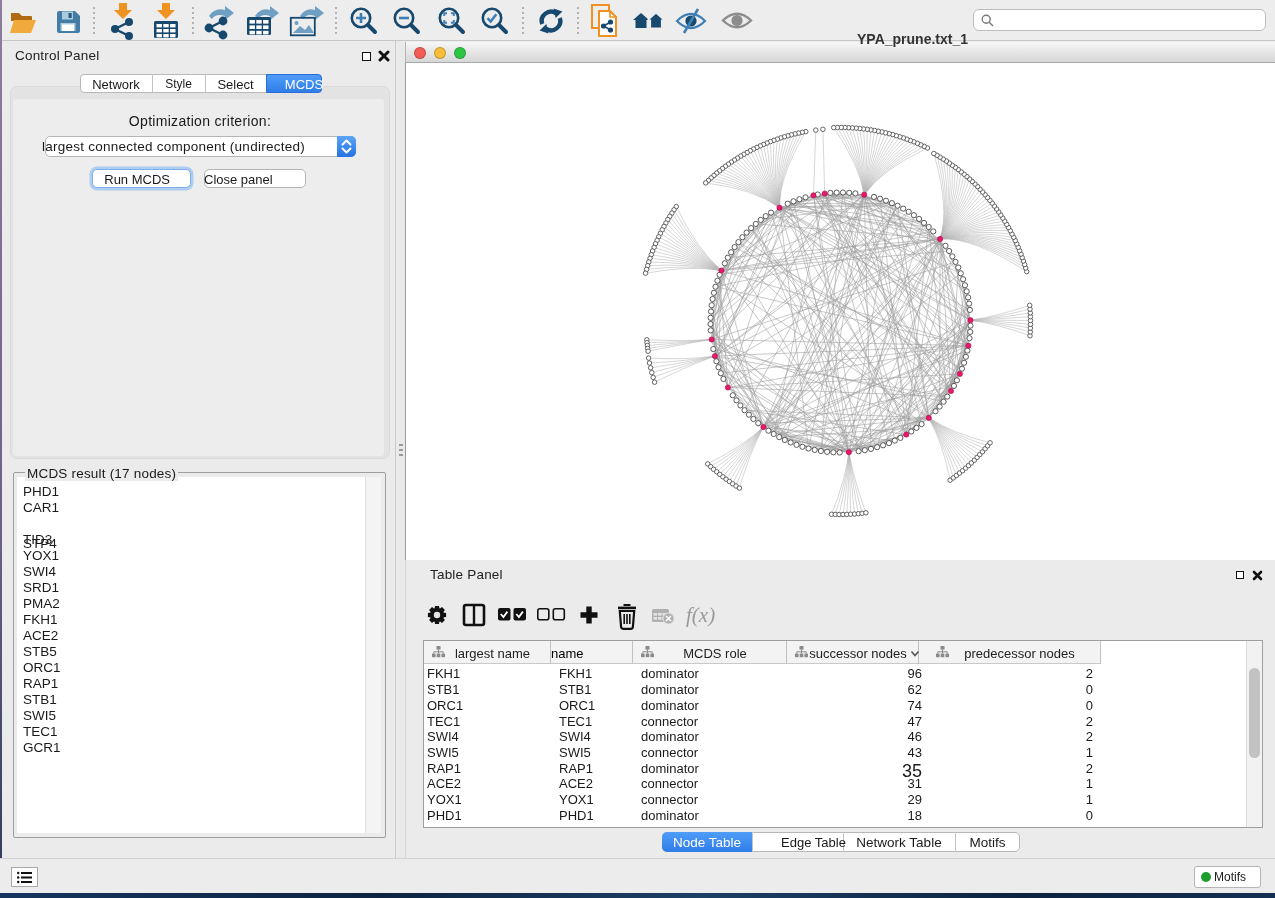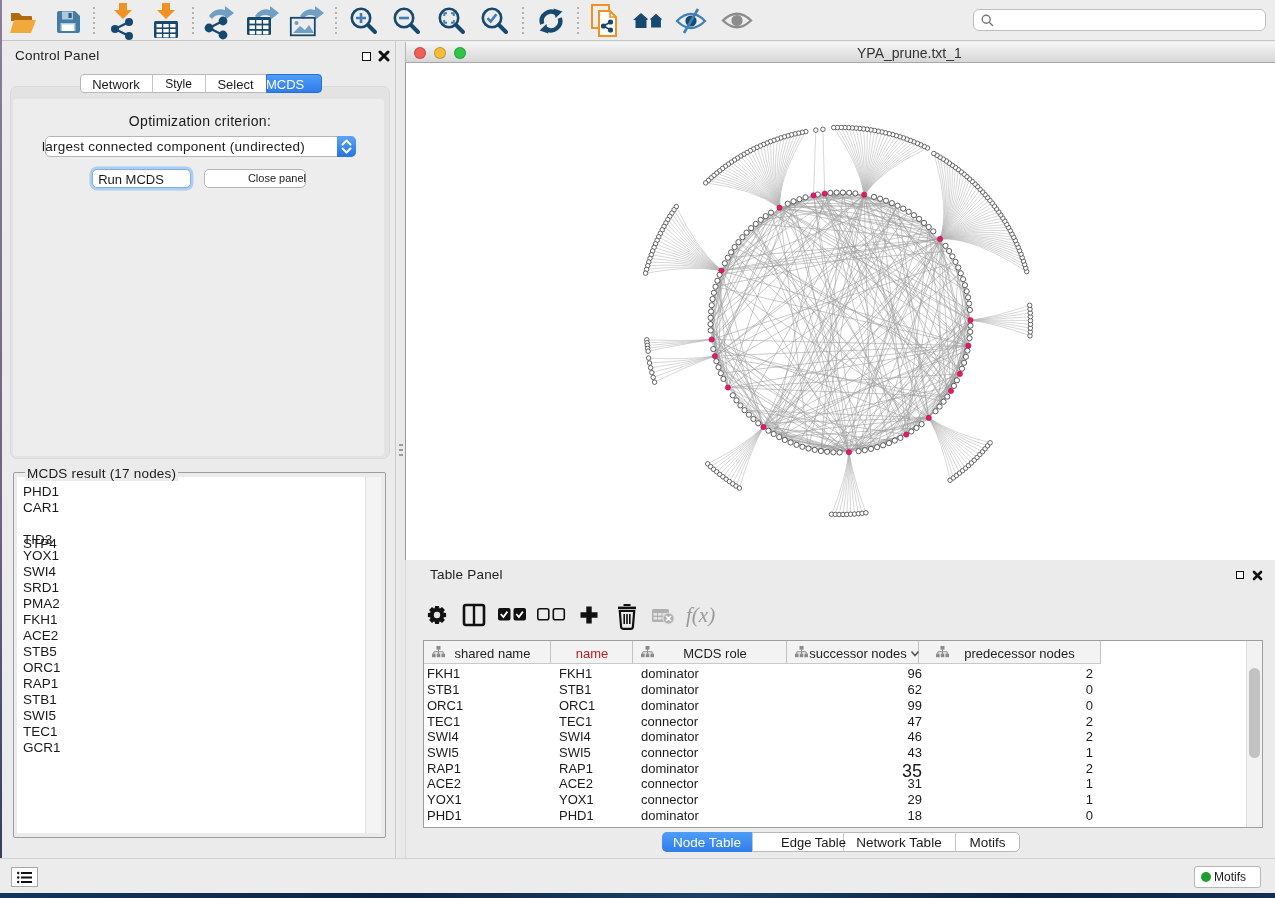--- a/index.html
+++ b/index.html
@@ -152,32 +152,32 @@
   </svg>
 <div class="abs" style="left:10px;top:86px;width:380px;height:373px;background:#e3e3e3;border-radius:7px;border:1px solid #dadada"></div>
 <div class="abs" style="left:13px;top:99px;width:371px;height:357px;background:#ededed;border-radius:3px"></div>
 <div class="abs" style="left:80px;top:74px;width:242px;height:19px;background:#fff;border:1px solid #b8b8b8;border-radius:4px"></div>
 <div class="abs" style="left:152px;top:74px;width:1px;height:19px;background:#c4c4c4"></div>
 <div class="abs" style="left:205px;top:74px;width:1px;height:19px;background:#c4c4c4"></div>
 <div class="abs" style="left:266px;top:74px;width:56px;height:19px;background:linear-gradient(#4f9df8,#2f7de8);border:1px solid #2a6fd4;border-radius:0 4px 4px 0"></div>
 <div class="txt" style="left:80px;top:77px;width:72px;text-align:center;font-size:13px">Network</div>
 <div class="txt" style="left:152px;top:77px;width:53px;text-align:center;font-size:12px">Style</div>
 <div class="txt" style="left:205px;top:77px;width:61px;text-align:center;font-size:13px">Select</div>
-<div class="txt" style="left:266px;top:77px;width:76px;font-size:13px;color:#fff">MCDS</div>
+<div class="txt" style="left:266px;top:77px;width:76px;text-align:center;font-size:13px;color:#fff">MCDS</div>
 <div class="txt" style="left:13px;top:113px;width:374px;text-align:center;font-size:14px;letter-spacing:0.3px">Optimization criterion:</div>
 <div class="abs" style="left:45px;top:136px;width:311px;height:21px;background:#fff;border:1px solid #b5b5b5;border-radius:5px"></div>
 <div class="abs" style="left:337px;top:136px;width:19px;height:21px;background:linear-gradient(#5ba5f9,#2572e3);border-radius:0 5px 5px 0"></div>
 <svg class="abs" style="left:340px;top:139px" width="13" height="15" viewBox="0 0 13 15">
     <path d="M2.5 5.5 L6.5 1.5 L10.5 5.5 M2.5 9.5 L6.5 13.5 L10.5 9.5" stroke="#fff" stroke-width="2" fill="none" stroke-linecap="round" stroke-linejoin="round"></path>
   </svg>
 <div class="txt" style="left:42px;top:139px;font-size:13.5px;letter-spacing:0.25px">largest connected component (undirected)</div>
 <div class="abs" style="left:92px;top:169px;width:99px;height:19px;background:#fff;border:1.5px solid #7db0e8;border-radius:5px;box-shadow:0 0 0 2.5px #aecdf0"></div>
-<div class="txt" style="left:92px;top:172px;width:78px;text-align:center;font-size:13px">Run MCDS</div>
+<div class="txt" style="left:92px;top:172px;width:78px;text-align:right;font-size:13px">Run MCDS</div>
 <div class="abs" style="left:204px;top:169px;width:102px;height:19px;background:#fff;border:1px solid #b5b5b5;border-radius:5px"></div>
-<div class="txt" style="left:204px;top:172px;width:102px;text-align:right;font-size:11px">Close panel</div>
+<div class="txt" style="left:204px;top:172px;width:102px;text-align:left;font-size:13px">Close panel</div>
 <div class="abs" style="left:13px;top:472px;width:373px;height:366px;border:1px solid #9d9d9d;border-radius:2px"></div>
 <div class="abs" style="left:17px;top:477px;width:364px;height:356px;background:#fff"></div>
 <div class="txt" style="left:25px;top:466px;font-size:13.5px;letter-spacing:0.2px;background:#ebebeb;padding:0 2px">MCDS result (17 nodes)</div>
 <div class="abs" style="left:365px;top:477px;width:16px;height:356px;background:#f4f4f4;border-left:1px solid #e0e0e0"></div>
 <div class="txt" style="left:23px;top:484px;font-size:13.5px">PHD1</div>
 <div class="txt" style="left:23px;top:500px;font-size:13.5px">CAR1</div>
 <div class="txt" style="left:23px;top:536px;font-size:13.5px">STP4</div>
 <div class="txt" style="left:23px;top:532px;font-size:13.5px">TID3</div>
 <div class="txt" style="left:23px;top:548px;font-size:13.5px">YOX1</div>
 <div class="txt" style="left:23px;top:564px;font-size:13.5px">SWI4</div>
@@ -192,21 +192,21 @@
 <div class="txt" style="left:23px;top:708px;font-size:13.5px">SWI5</div>
 <div class="txt" style="left:23px;top:724px;font-size:13.5px">TEC1</div>
 <div class="txt" style="left:23px;top:740px;font-size:13.5px">GCR1</div>
 <div class="abs" style="left:397px;top:42px;width:8px;height:816px;background:#e9e9e9"></div>
 <div class="abs" style="left:399px;top:444px;width:4px;height:14px;background:repeating-linear-gradient(#9a9a9a 0 2px,#e9e9e9 2px 5px)"></div>
 <div class="abs" style="left:833px;top:555px;width:14px;height:4px;background:repeating-linear-gradient(90deg,#9a9a9a 0 2px,#ececec 2px 5px)"></div>
 <div class="abs" style="left:405px;top:42px;width:870px;height:21px;background:linear-gradient(#f6f6f6,#d7d7d7);border-bottom:1px solid #a8a8a8;border-left:1px solid #b5b5b5"></div>
 <div class="abs" style="left:414px;top:47px;width:12px;height:12px;border-radius:50%;background:#f25d57;border:0.5px solid rgba(0,0,0,0.2)"></div>
 <div class="abs" style="left:434px;top:47px;width:12px;height:12px;border-radius:50%;background:#f5bd39;border:0.5px solid rgba(0,0,0,0.2)"></div>
 <div class="abs" style="left:454px;top:47px;width:12px;height:12px;border-radius:50%;background:#2fc544;border:0.5px solid rgba(0,0,0,0.2)"></div>
-<div class="txt" style="left:857px;top:45px;font-size:14px;font-weight:normal;color:#333">YPA_prune.txt_1</div>
+<div class="txt" style="left:857px;top:31px;font-size:14px;font-weight:bold;color:#333">YPA_prune.txt_1</div>
 <div class="abs" style="left:405px;top:63px;width:870px;height:497px;background:#fff;border-left:1px solid #9a9a9a"></div>
 <svg width="870" height="497" viewBox="405 63 870 497" style="position:absolute;left:405px;top:63px">
 <g stroke="#818181" stroke-width="0.55" opacity="0.78">
 <line x1="813.5" y1="195.3" x2="858.6" y2="451.2"></line>
 <line x1="813.5" y1="195.3" x2="924.0" y2="222.9"></line>
 <line x1="813.5" y1="195.3" x2="966.7" y2="291.3"></line>
 <line x1="813.5" y1="195.3" x2="943.6" y2="401.7"></line>
 <line x1="813.5" y1="195.3" x2="765.7" y2="216.1"></line>
 <line x1="824.7" y1="193.5" x2="908.7" y2="211.8"></line>
 <line x1="824.7" y1="193.5" x2="943.6" y2="401.7"></line>
@@ -1052,32 +1052,32 @@
         <rect x="10.5" y="8" width="3.6" height="2.6"></rect>
       </g>
       <circle cx="16.5" cy="9.5" r="5.5" stroke="#e4e4e4" stroke-width="1"></circle>
       <path d="M14 7 l5 5 M19 7 l-5 5" stroke="#fff" stroke-width="1.6"></path>
     </g>
     <text x="266" y="22" font-family="Liberation Serif,serif" font-style="italic" font-size="21" fill="#9a9a9a">f(x)</text>
   </svg>
 <div class="abs" style="left:423px;top:640px;width:840px;height:188px;background:#fff;border:1px solid #9e9e9e"></div>
 <div class="abs" style="left:424px;top:641px;width:677px;height:23px;background:#f3f3f3;border-bottom:1px solid #c9c9c9"></div>
 <div class="abs" style="left:550px;top:641px;width:1px;height:23px;background:#c2c2c2"></div>
-<div class="txt" style="left:434px;top:646px;width:117px;text-align:center;font-size:13px;color:#222">shared name</div>
+<div class="txt" style="left:434px;top:646px;width:117px;text-align:center;font-size:13px;color:#222">largest name</div>
 <svg class="abs" style="left:432px;top:646px" width="13" height="12" viewBox="0 0 13 12">
     <g fill="#8a8a8a">
       <rect x="4.5" y="0" width="4" height="3.6"></rect>
       <rect x="0" y="7.6" width="3.6" height="3.6"></rect>
       <rect x="4.7" y="7.6" width="3.6" height="3.6"></rect>
       <rect x="9.4" y="7.6" width="3.6" height="3.6"></rect>
       <path d="M6.5 3.6 v2.2 M1.8 7.6 v-1.8 h9.4 v1.8 M6.5 5.8 v1.8" stroke="#8a8a8a" stroke-width="1" fill="none"></path>
     </g>
   </svg>
 <div class="abs" style="left:632px;top:641px;width:1px;height:23px;background:#c2c2c2"></div>
-<div class="txt" style="left:551px;top:646px;width:82px;text-align:center;font-size:13px;color:#b91c1c">name</div>
+<div class="txt" style="left:551px;top:646px;width:82px;text-align:left;font-size:13px;color:#000000">name</div>
 <div class="abs" style="left:786px;top:641px;width:1px;height:23px;background:#c2c2c2"></div>
 <div class="txt" style="left:643px;top:646px;width:144px;text-align:center;font-size:13px;color:#222">MCDS role</div>
 <svg class="abs" style="left:641px;top:646px" width="13" height="12" viewBox="0 0 13 12">
     <g fill="#8a8a8a">
       <rect x="4.5" y="0" width="4" height="3.6"></rect>
       <rect x="0" y="7.6" width="3.6" height="3.6"></rect>
       <rect x="4.7" y="7.6" width="3.6" height="3.6"></rect>
       <rect x="9.4" y="7.6" width="3.6" height="3.6"></rect>
       <path d="M6.5 3.6 v2.2 M1.8 7.6 v-1.8 h9.4 v1.8 M6.5 5.8 v1.8" stroke="#8a8a8a" stroke-width="1" fill="none"></path>
     </g>
@@ -1113,21 +1113,21 @@
 <div class="txt" style="left:820px;top:666px;width:102px;text-align:right;font-size:13px">96</div>
 <div class="txt" style="left:990px;top:666px;width:103px;text-align:right;font-size:13px">2</div>
 <div class="txt" style="left:427px;top:682px;font-size:13px">STB1</div>
 <div class="txt" style="left:559px;top:682px;font-size:13px">STB1</div>
 <div class="txt" style="left:641px;top:682px;font-size:13px">dominator</div>
 <div class="txt" style="left:820px;top:682px;width:102px;text-align:right;font-size:13px">62</div>
 <div class="txt" style="left:990px;top:682px;width:103px;text-align:right;font-size:13px">0</div>
 <div class="txt" style="left:427px;top:698px;font-size:13px">ORC1</div>
 <div class="txt" style="left:559px;top:698px;font-size:13px">ORC1</div>
 <div class="txt" style="left:641px;top:698px;font-size:13px">dominator</div>
-<div class="txt" style="left:820px;top:698px;width:102px;text-align:right;font-size:13px">99</div>
+<div class="txt" style="left:820px;top:698px;width:102px;text-align:right;font-size:13px">74</div>
 <div class="txt" style="left:990px;top:698px;width:103px;text-align:right;font-size:13px">0</div>
 <div class="txt" style="left:427px;top:714px;font-size:13px">TEC1</div>
 <div class="txt" style="left:559px;top:714px;font-size:13px">TEC1</div>
 <div class="txt" style="left:641px;top:714px;font-size:13px">connector</div>
 <div class="txt" style="left:820px;top:714px;width:102px;text-align:right;font-size:13px">47</div>
 <div class="txt" style="left:990px;top:714px;width:103px;text-align:right;font-size:13px">2</div>
 <div class="txt" style="left:427px;top:729px;font-size:13px">SWI4</div>
 <div class="txt" style="left:559px;top:729px;font-size:13px">SWI4</div>
 <div class="txt" style="left:641px;top:729px;font-size:13px">dominator</div>
 <div class="txt" style="left:820px;top:729px;width:102px;text-align:right;font-size:13px">46</div>

